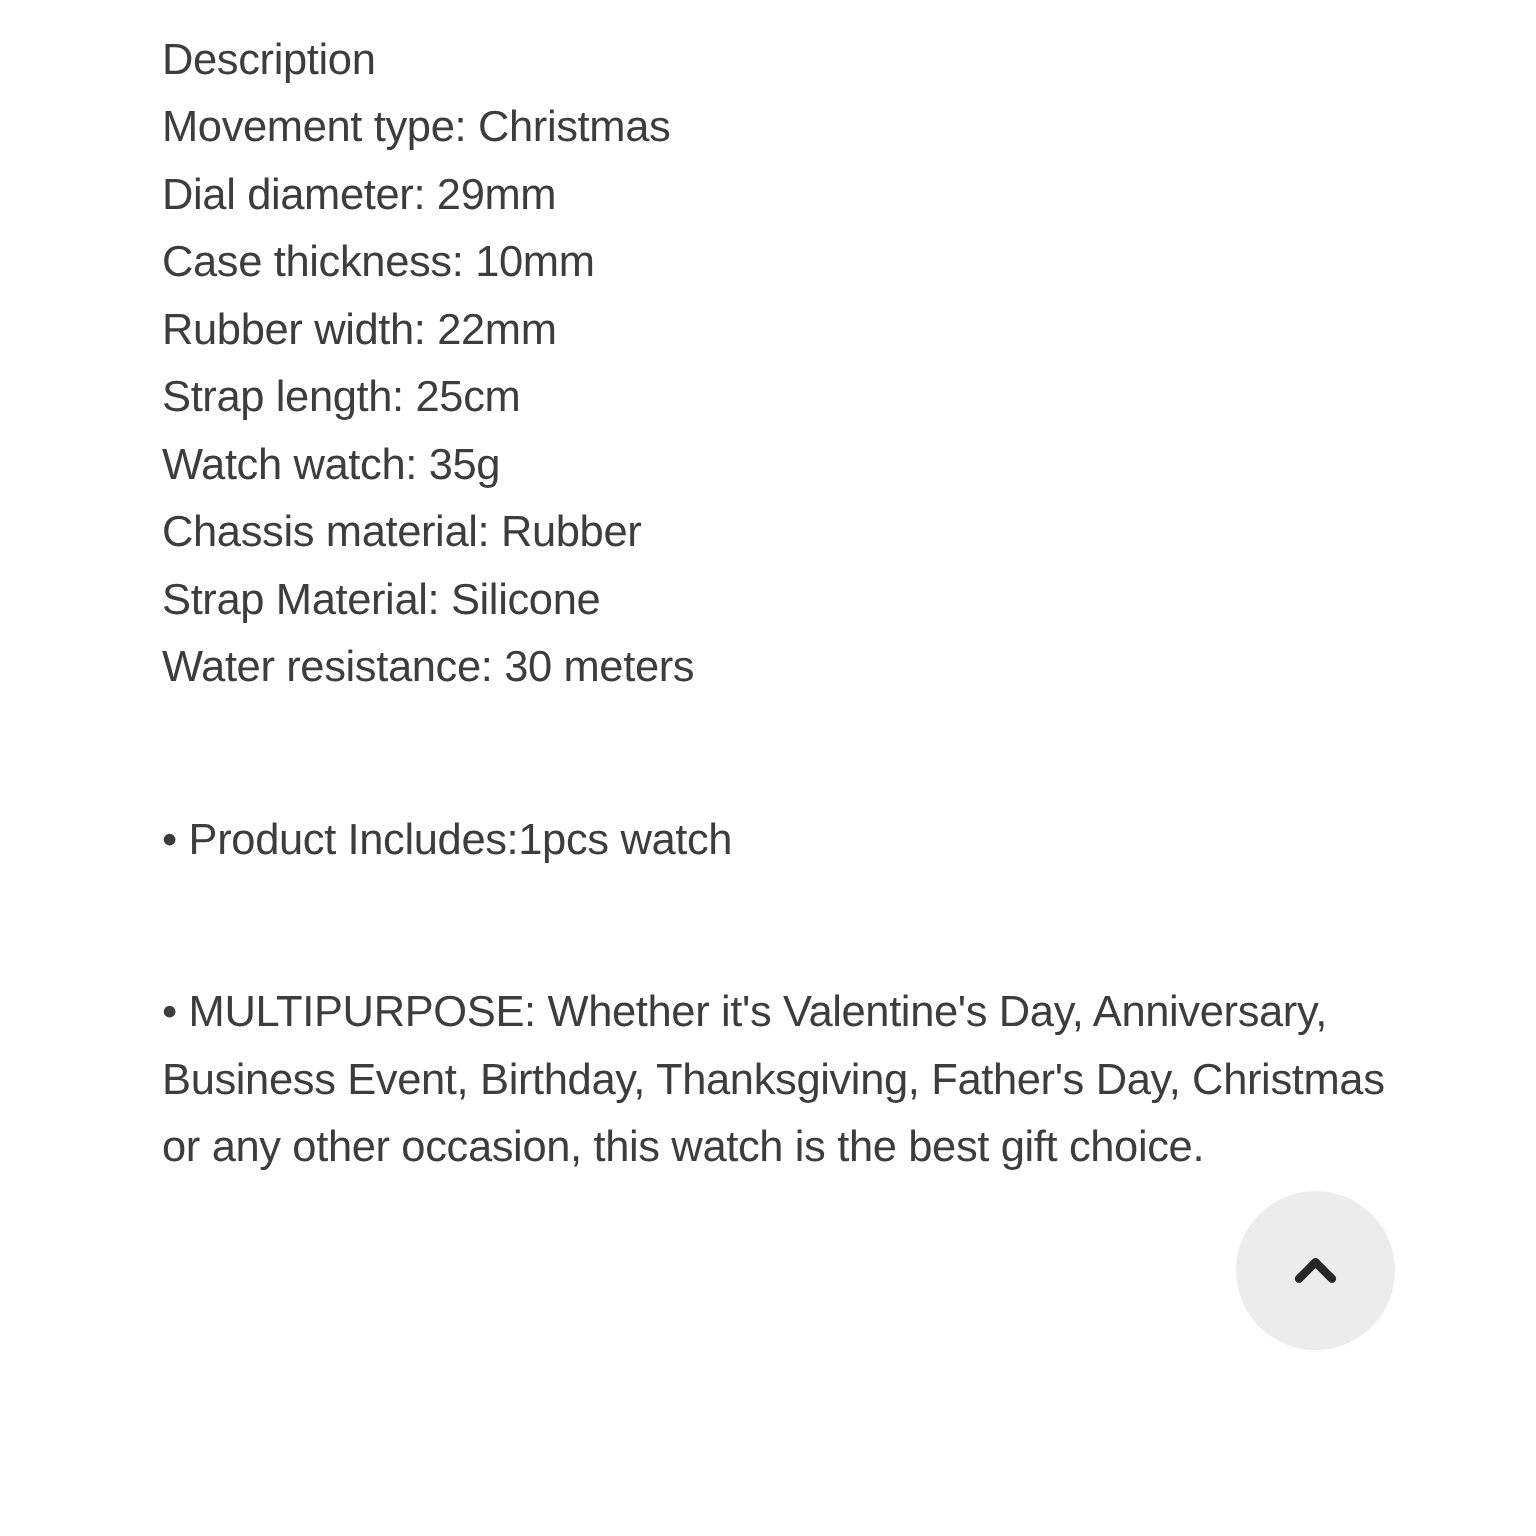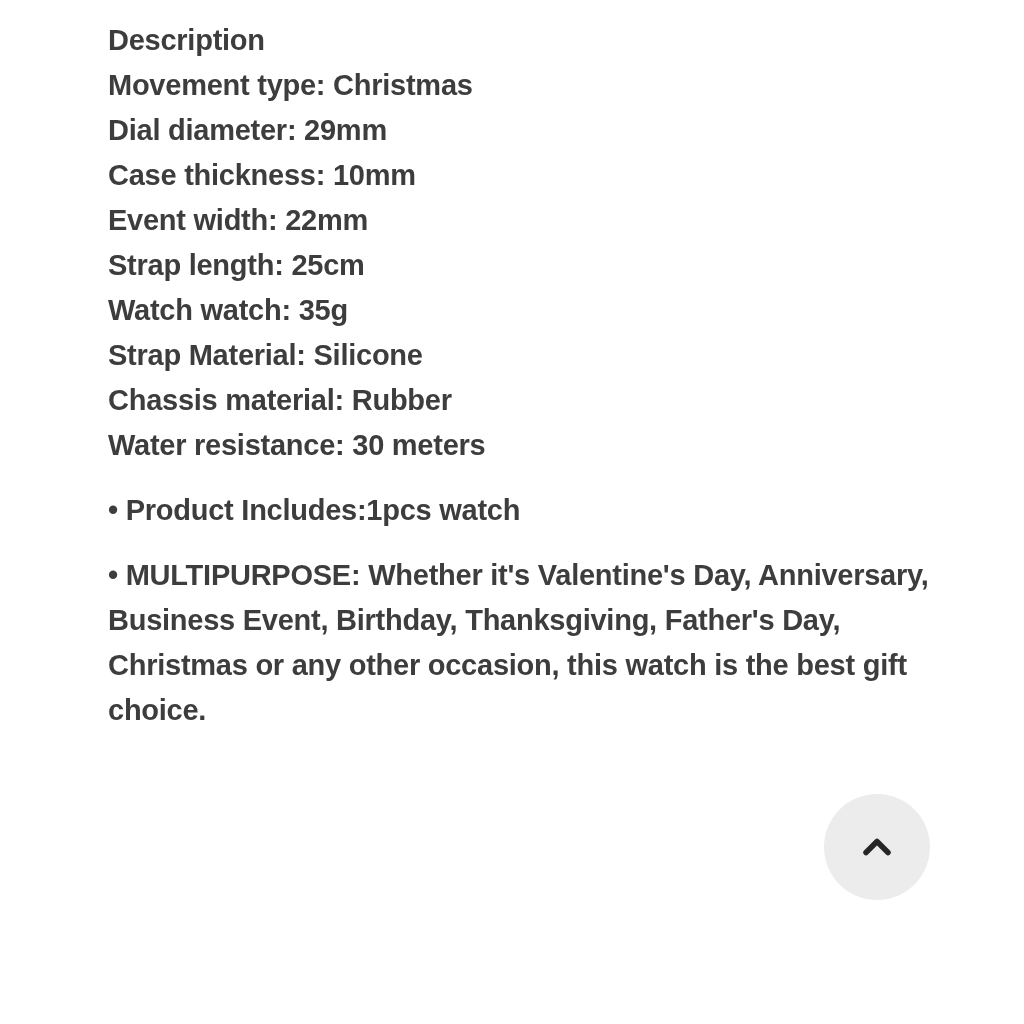--- a/index.html
+++ b/index.html
@@ -20,24 +20,23 @@
     left: 108px;
     top: 18px;
     width: 845px;
     font-size: 29px;
     line-height: 45px;
     letter-spacing: -0.25px;
     font-weight: 400;
   }
   .content p {
     margin: 0;
-    font-weight: bold;
   }
   .content p.para {
-    margin-top: 20px; 
+    margin-top: 70px; 
   }
   .fab {
     position: absolute;
     left: 824px;
     top: 794px;
     width: 106px;
     height: 106px;
     border-radius: 50%;
     border: none;
     background: #ececec;
@@ -54,25 +53,25 @@
   }
 </style>
 </head>
 <body>
 
 <div class="content">
   <p>Description</p>
   <p>Movement type: Christmas</p>
   <p>Dial diameter: 29mm</p>
   <p>Case thickness: 10mm</p>
-  <p>Event width: 22mm</p>
+  <p>Rubber width: 22mm</p>
   <p>Strap length: 25cm</p>
   <p>Watch watch: 35g</p>
+  <p>Chassis material: Rubber</p>
   <p>Strap Material: Silicone</p>
-  <p>Chassis material: Rubber</p>
   <p>Water resistance: 30 meters</p>
   <p class="para">• Product Includes:1pcs watch</p>
   <p class="para">• MULTIPURPOSE: Whether it's Valentine's Day, Anniversary, Business Event, Birthday, Thanksgiving, Father's Day, Christmas or any other occasion, this watch is the best gift choice.</p>
 </div>
 
 <button class="fab">
   <span class="icon-wrap">
     <svg width="32" height="20" viewBox="0 0 32 20" aria-hidden="true">
       <path d="M5 15.5 L16 4.5 L27 15.5" fill="none" stroke="#262626" stroke-width="5.5" stroke-linecap="round" stroke-linejoin="round"></path>
     </svg>

